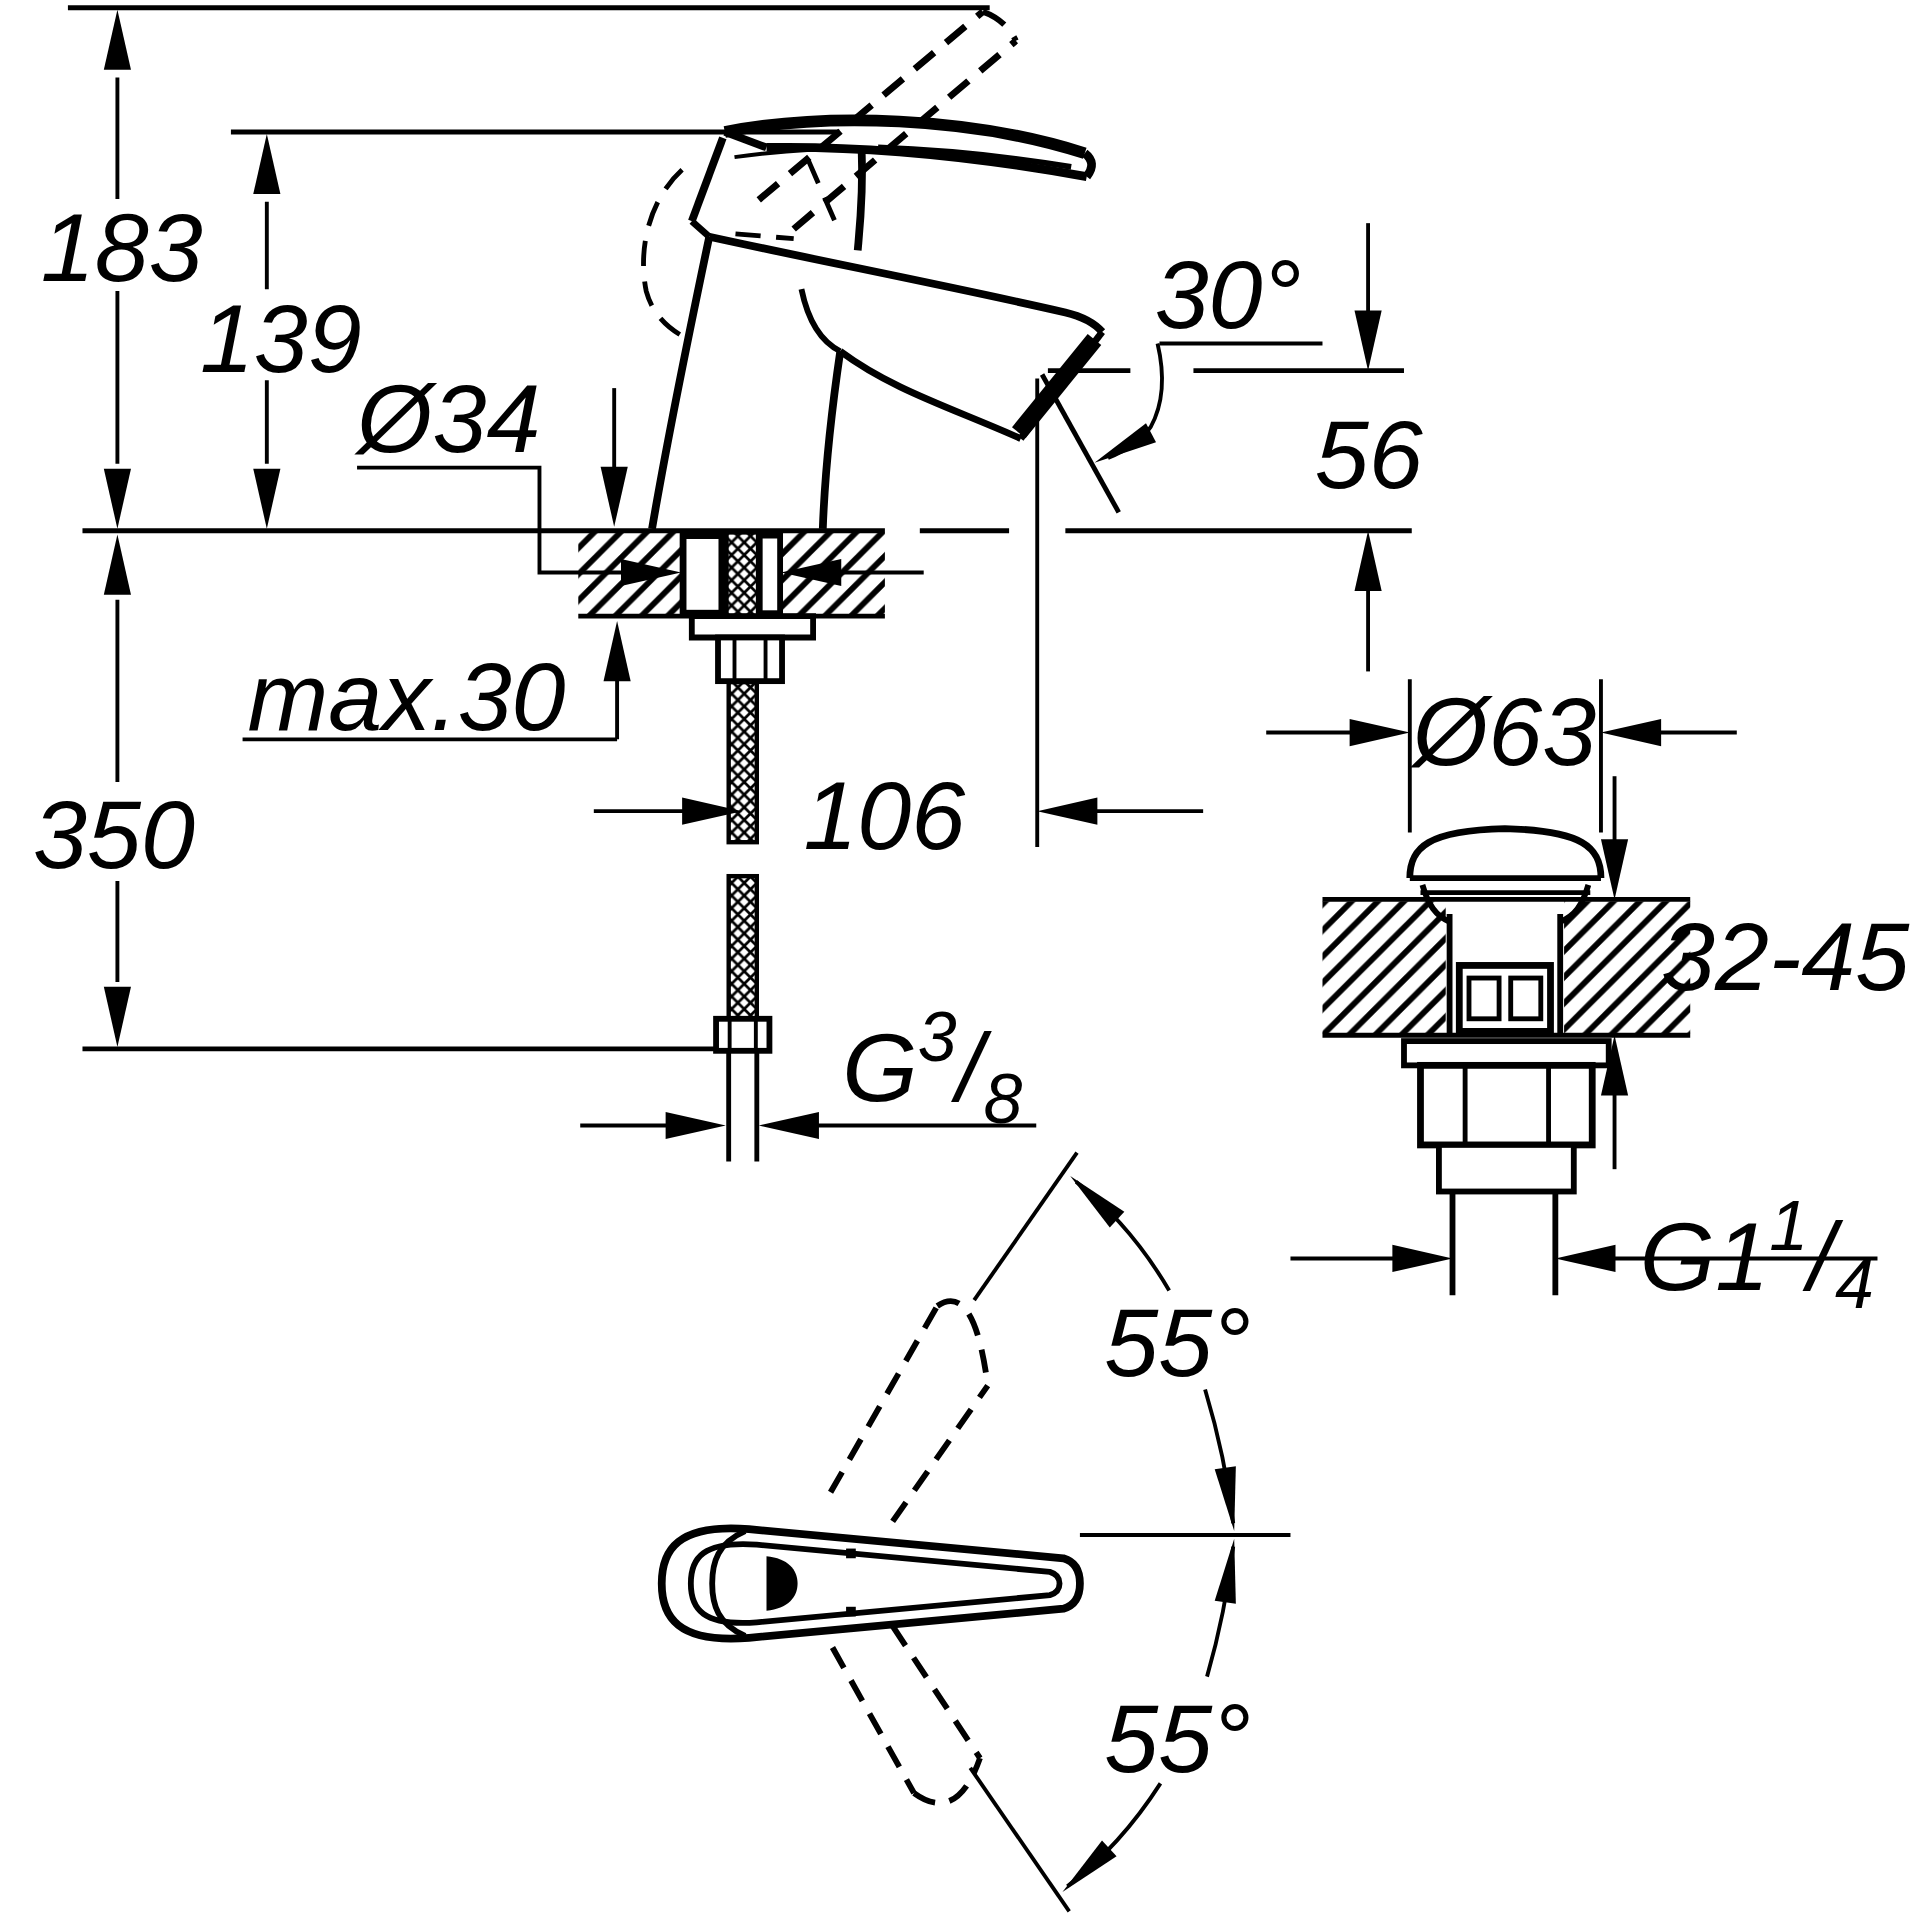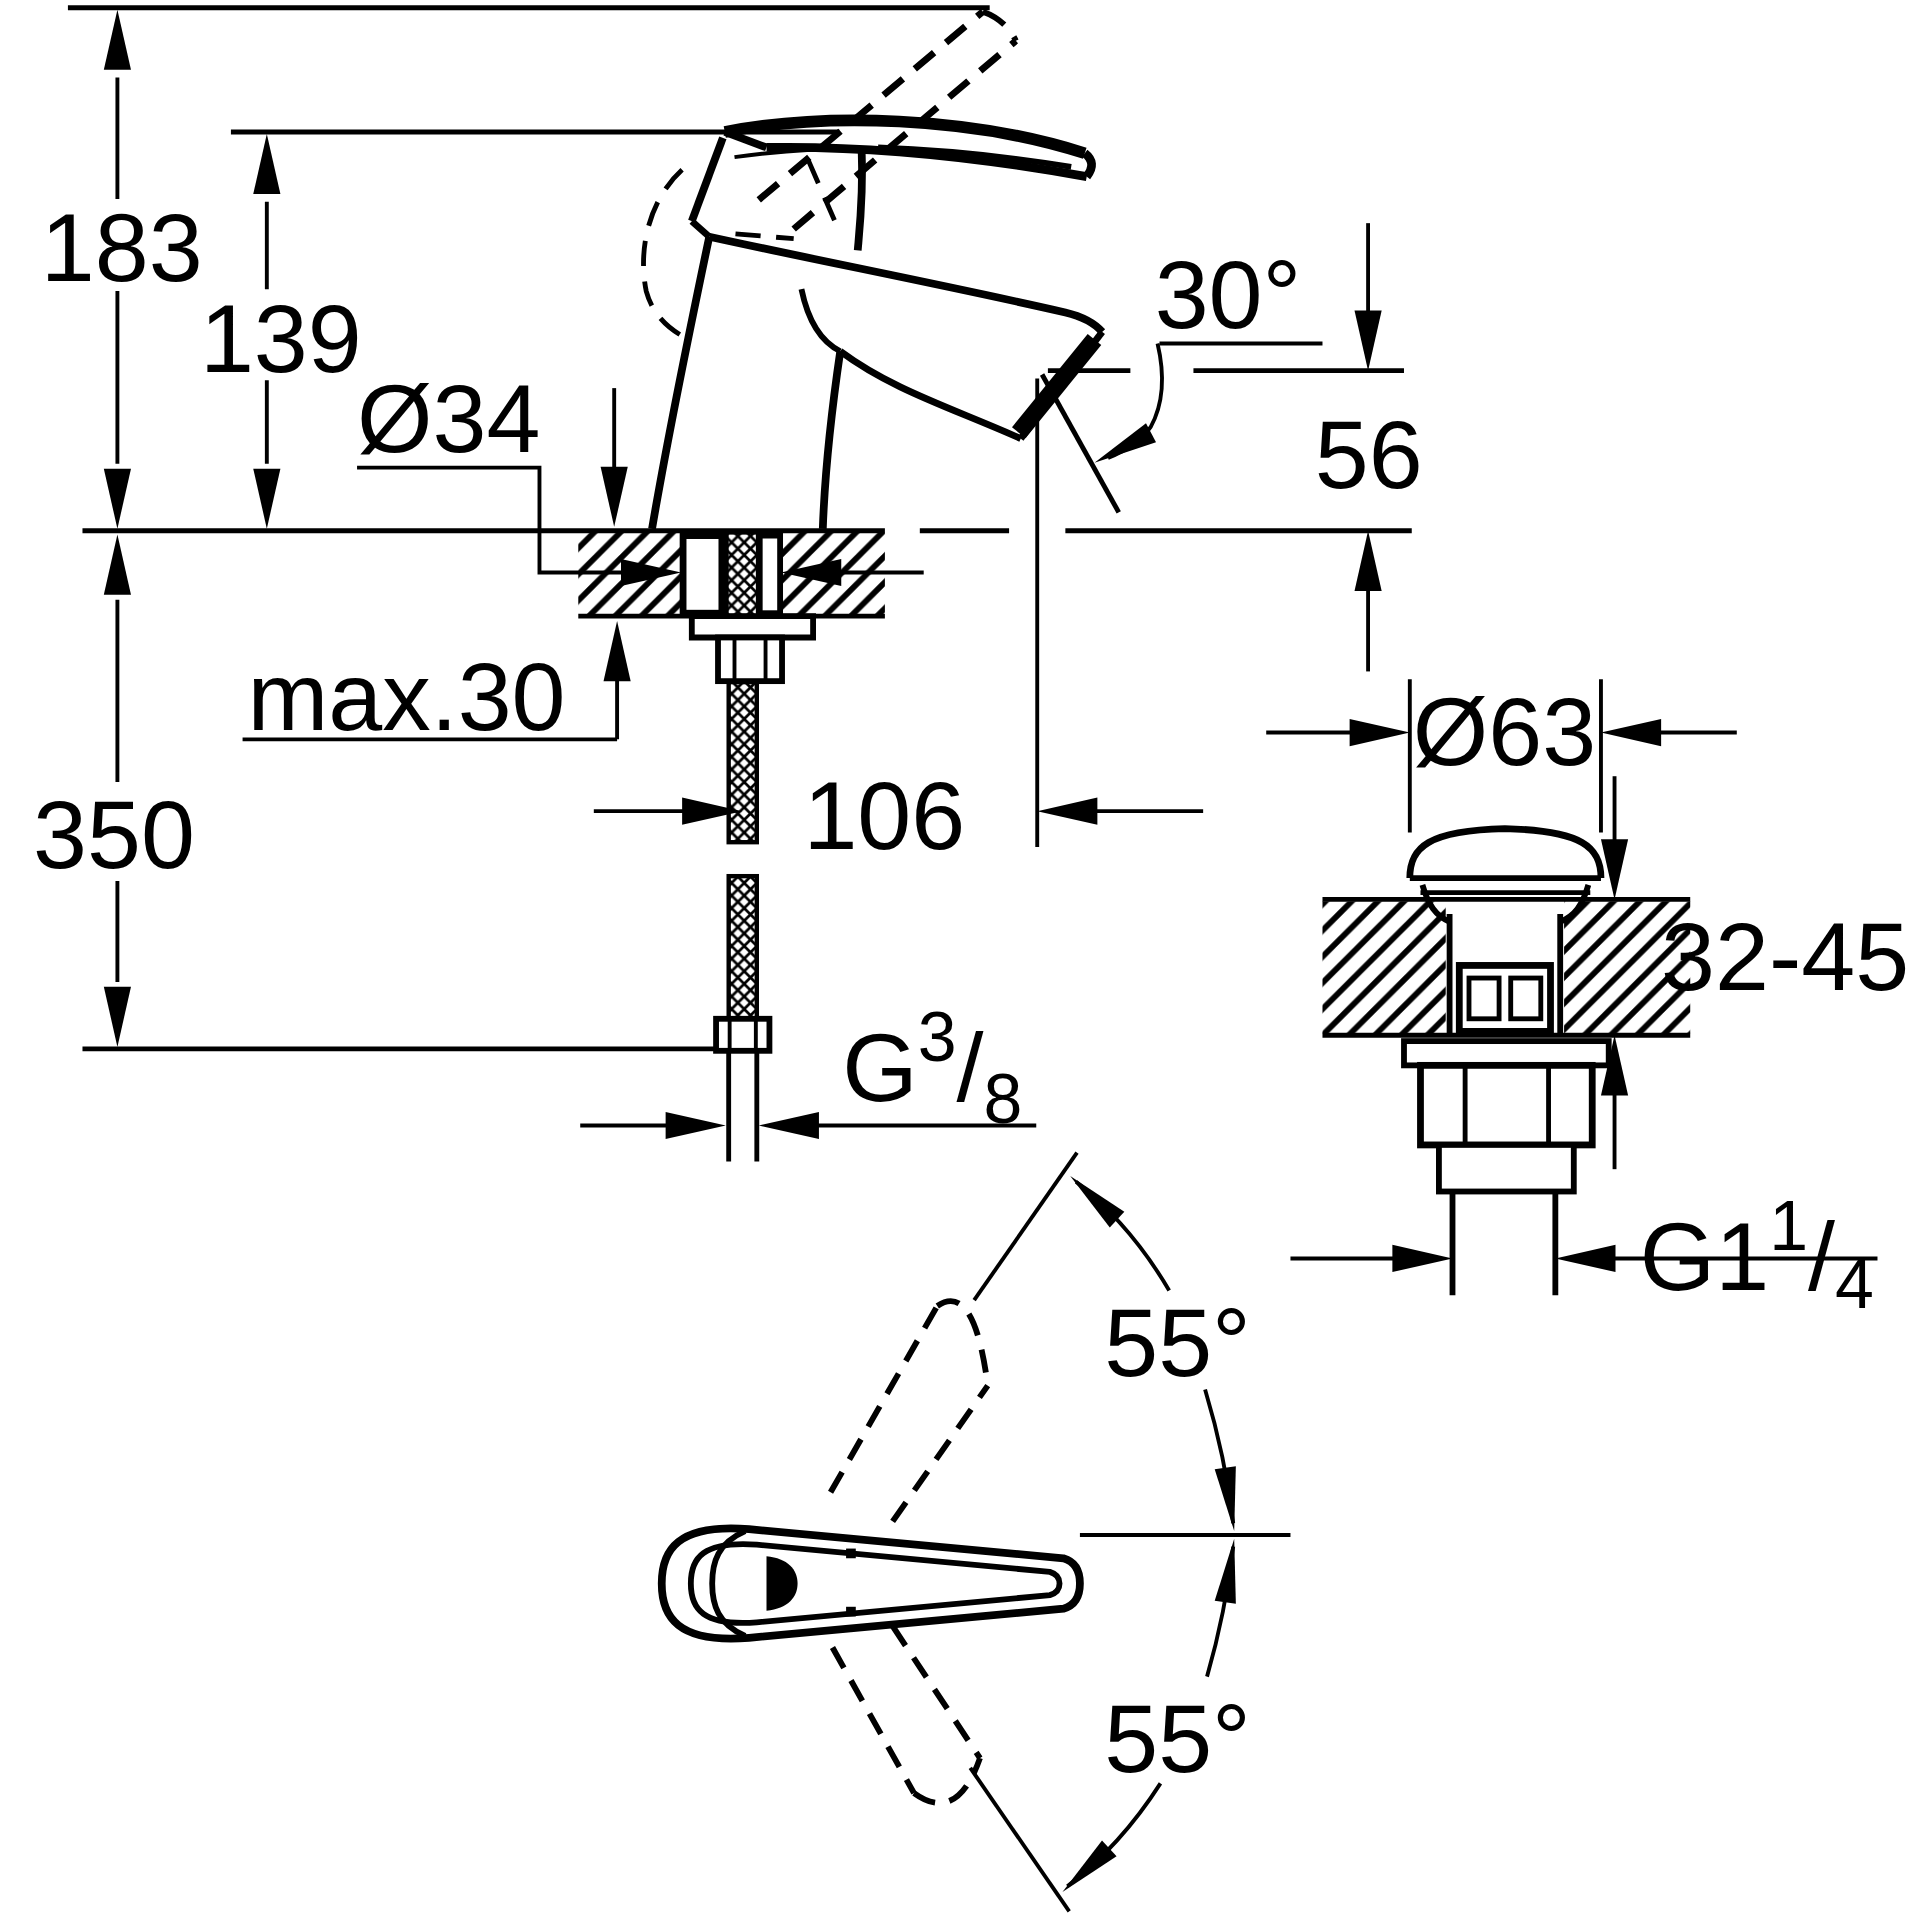--- a/index.html
+++ b/index.html
@@ -1,16 +1,16 @@
 <!DOCTYPE html>
 <html><head>
 <meta charset="utf-8">
 <style>
   html,body{margin:0;padding:0;background:#fff;}
-  .stage{width:1926px;height:1926px;background:#ffffff;position:relative;font-family:"Liberation Sans",sans-serif;}
+  .stage{width:1926px;height:1926px;background:#ffffff;position:relative;font-family:"Liberation Sans",sans-serif;font-style:italic;}
   svg{display:block;}
   text{font-family:"Liberation Sans",sans-serif;fill:#000;}
   .ln{stroke:#000;fill:none;}
   .arr{fill:#000;stroke:none;}
 </style>
 </head>
 <body>
 
 <div class="stage">
 <svg width="1926" height="1926" viewBox="0 0 1985 1985">

